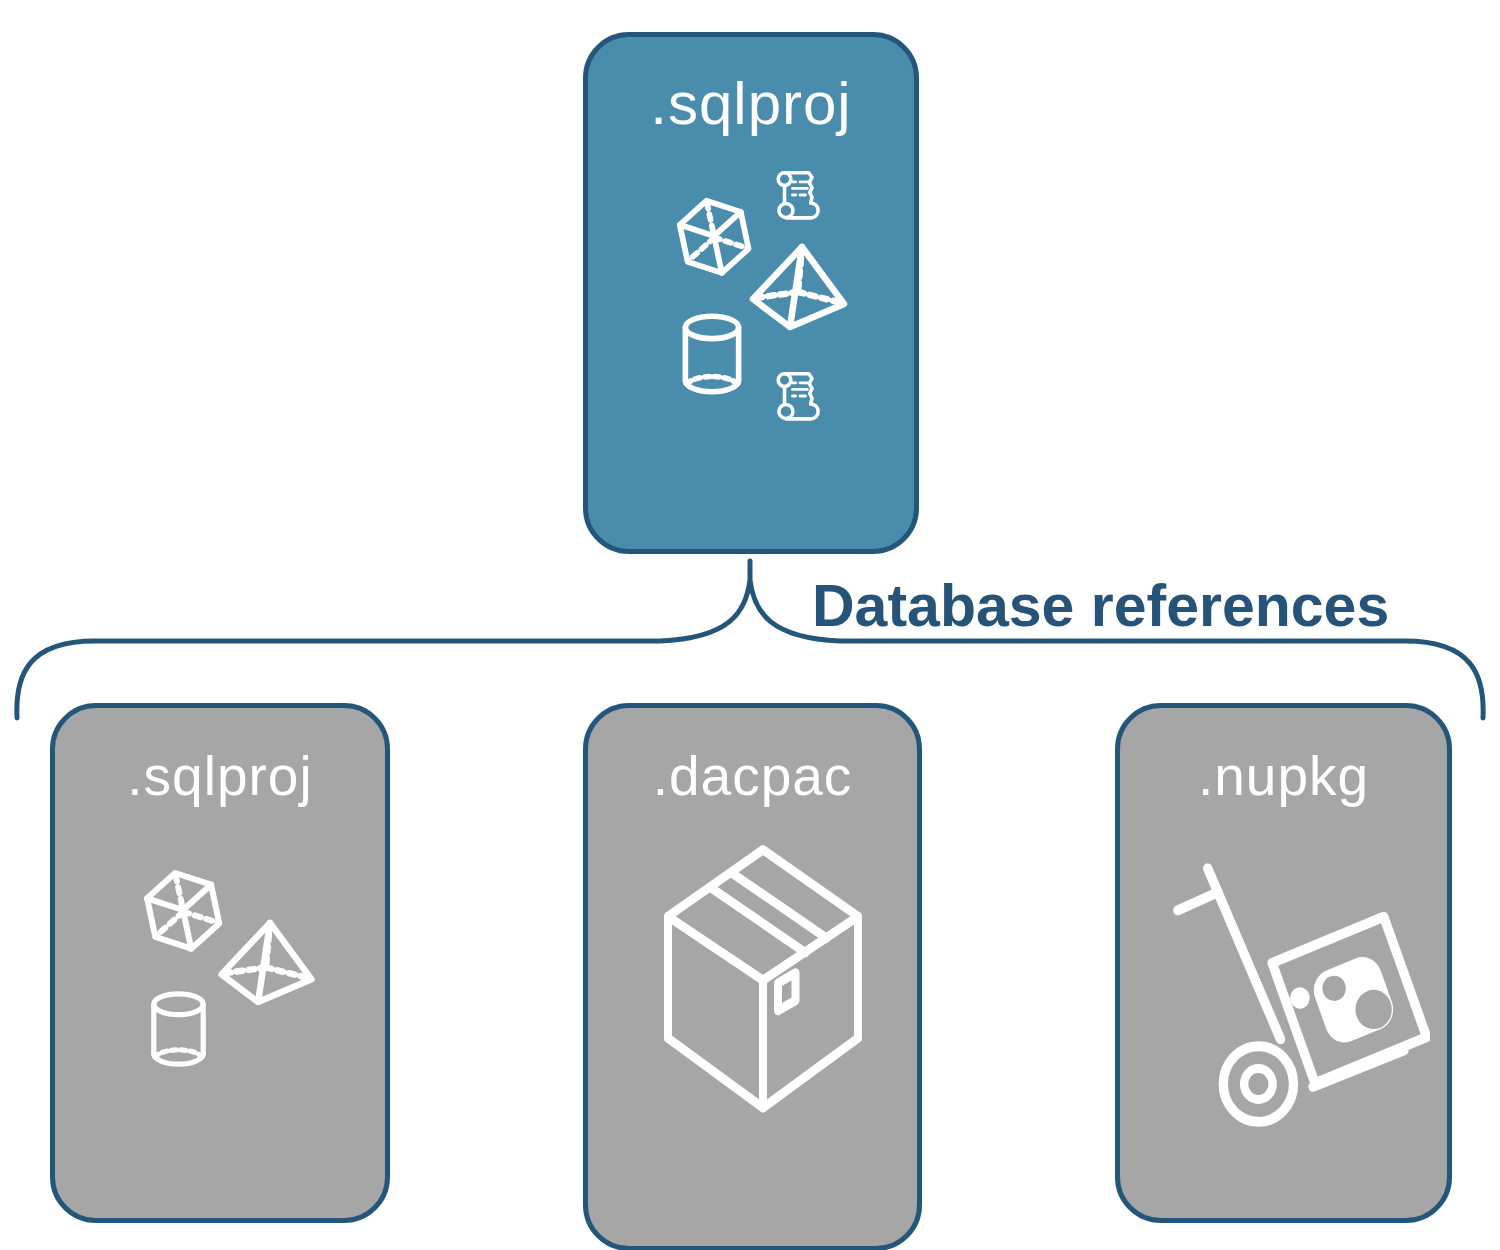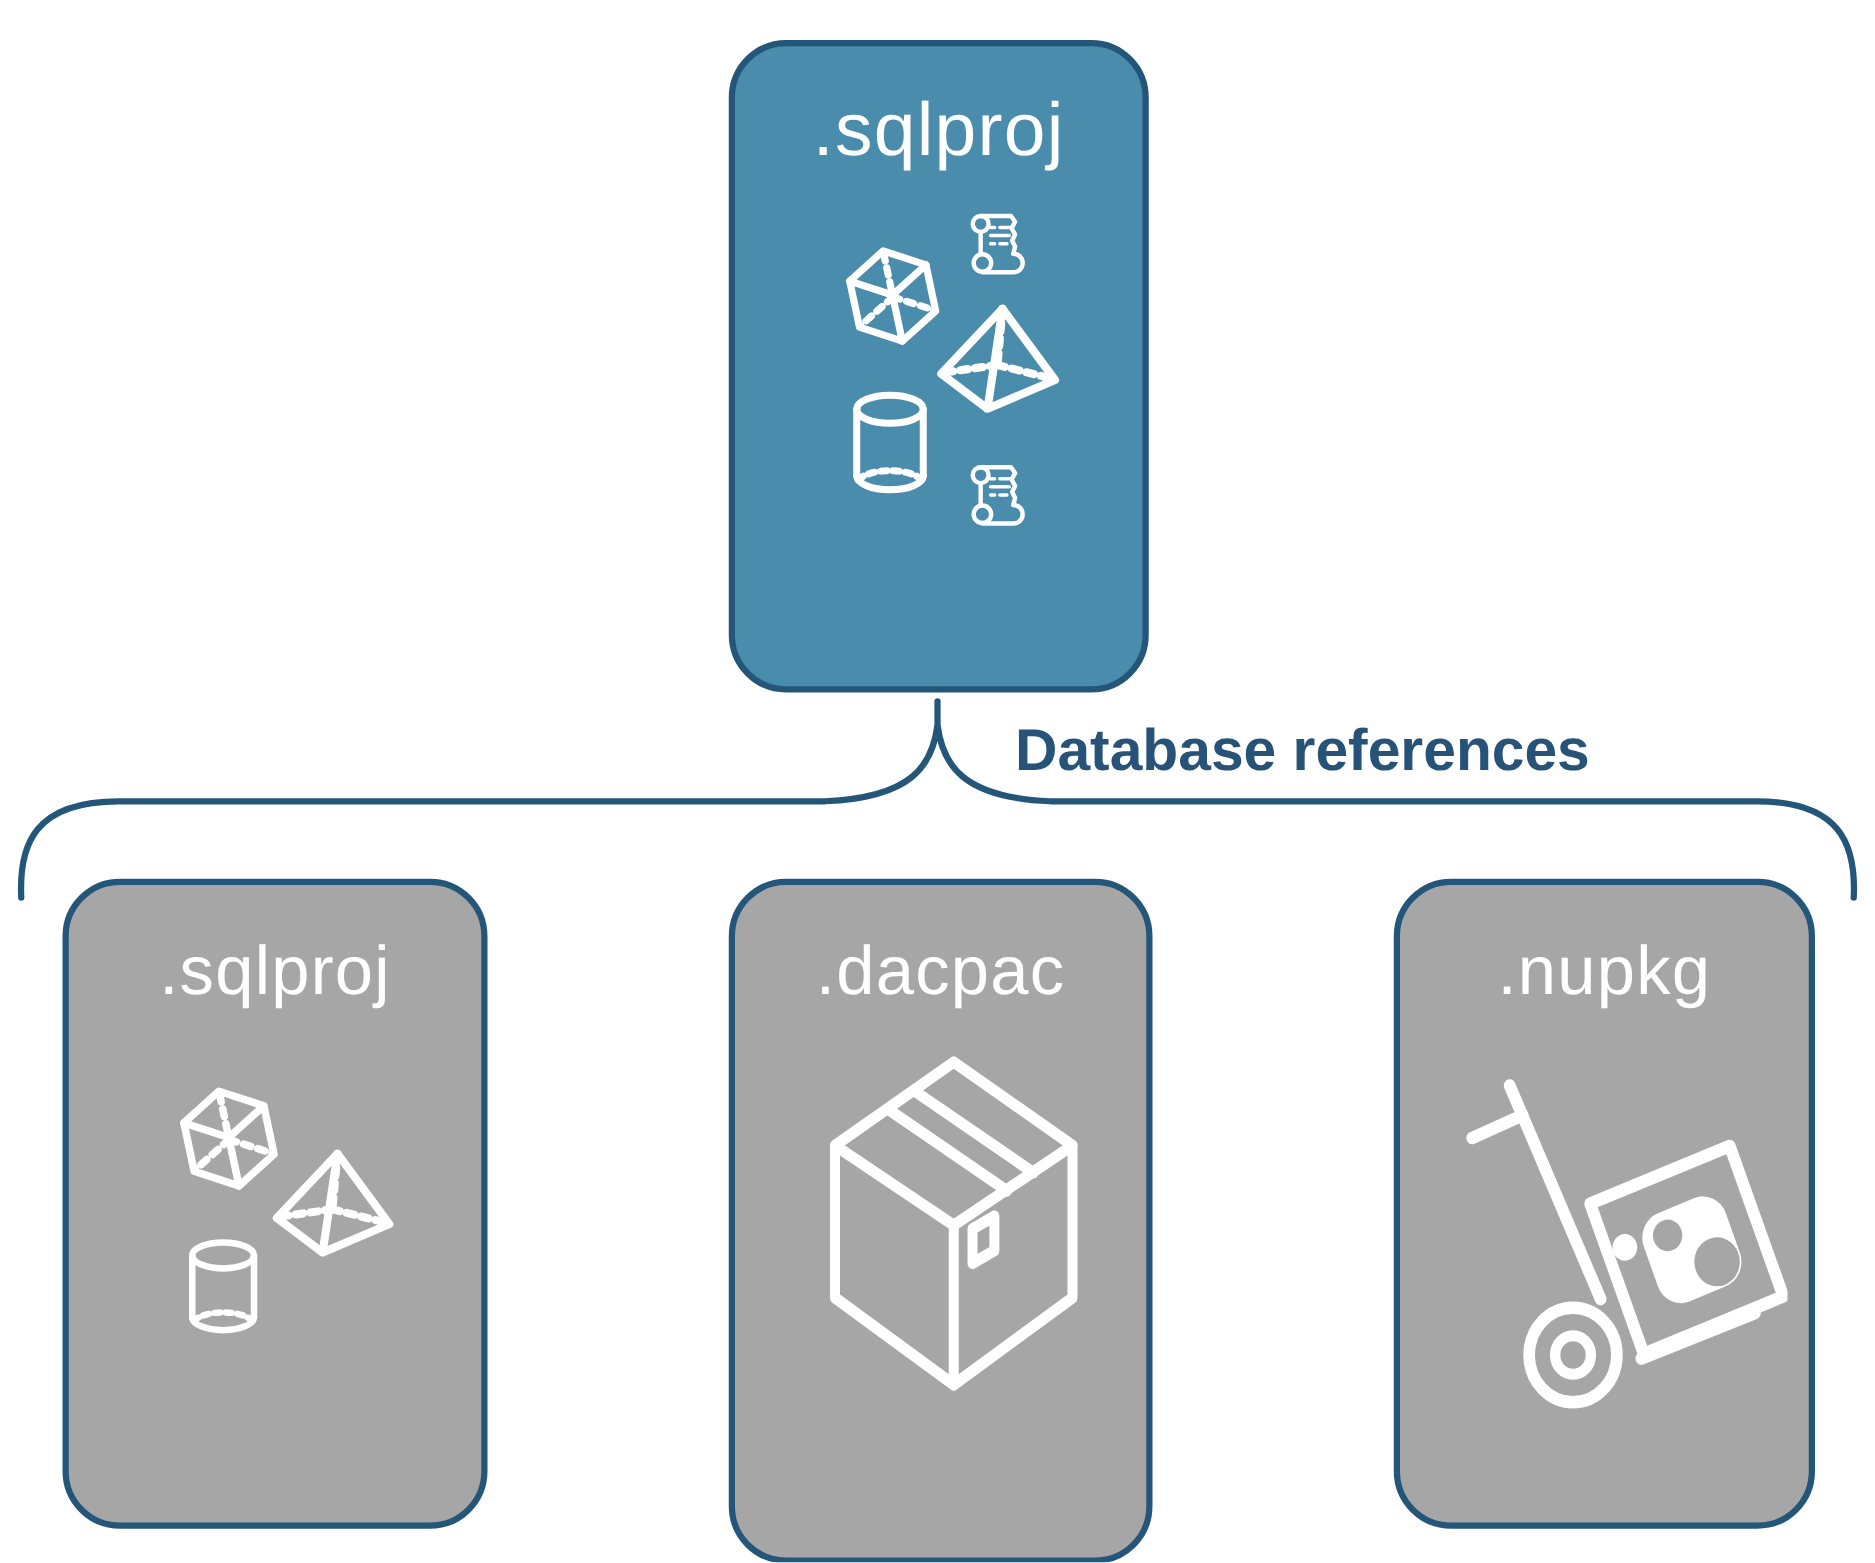--- a/index.html
+++ b/index.html
@@ -18,21 +18,21 @@
   #node-nupkg{left:1115px;top:703px;width:337px;height:520px;}
   .node-label{
     position:absolute;left:0;right:0;text-align:center;
     color:#FFFFFF;font-weight:400;letter-spacing:1px;
   }
   .node-parent .node-label{top:32px;font-size:60px;}
   .node-child  .node-label{top:36px;font-size:55px;}
   .connector-svg{position:absolute;left:0;top:0;}
   .connector-label{
     position:absolute;left:812px;top:572px;
-    font-size:47px;font-weight:700;color:#265377;white-space:nowrap;
+    font-size:59px;font-weight:700;color:#265377;white-space:nowrap;
   }
   .icon{position:absolute;}
   .stroke{stroke:#FFFFFF;fill:none;stroke-linecap:round;stroke-linejoin:round;}
 </style>
 </head>
 <body>
 
 <div class="canvas">
 
   <svg class="connector-svg" width="1500" height="1250" viewBox="0 0 1500 1250">

